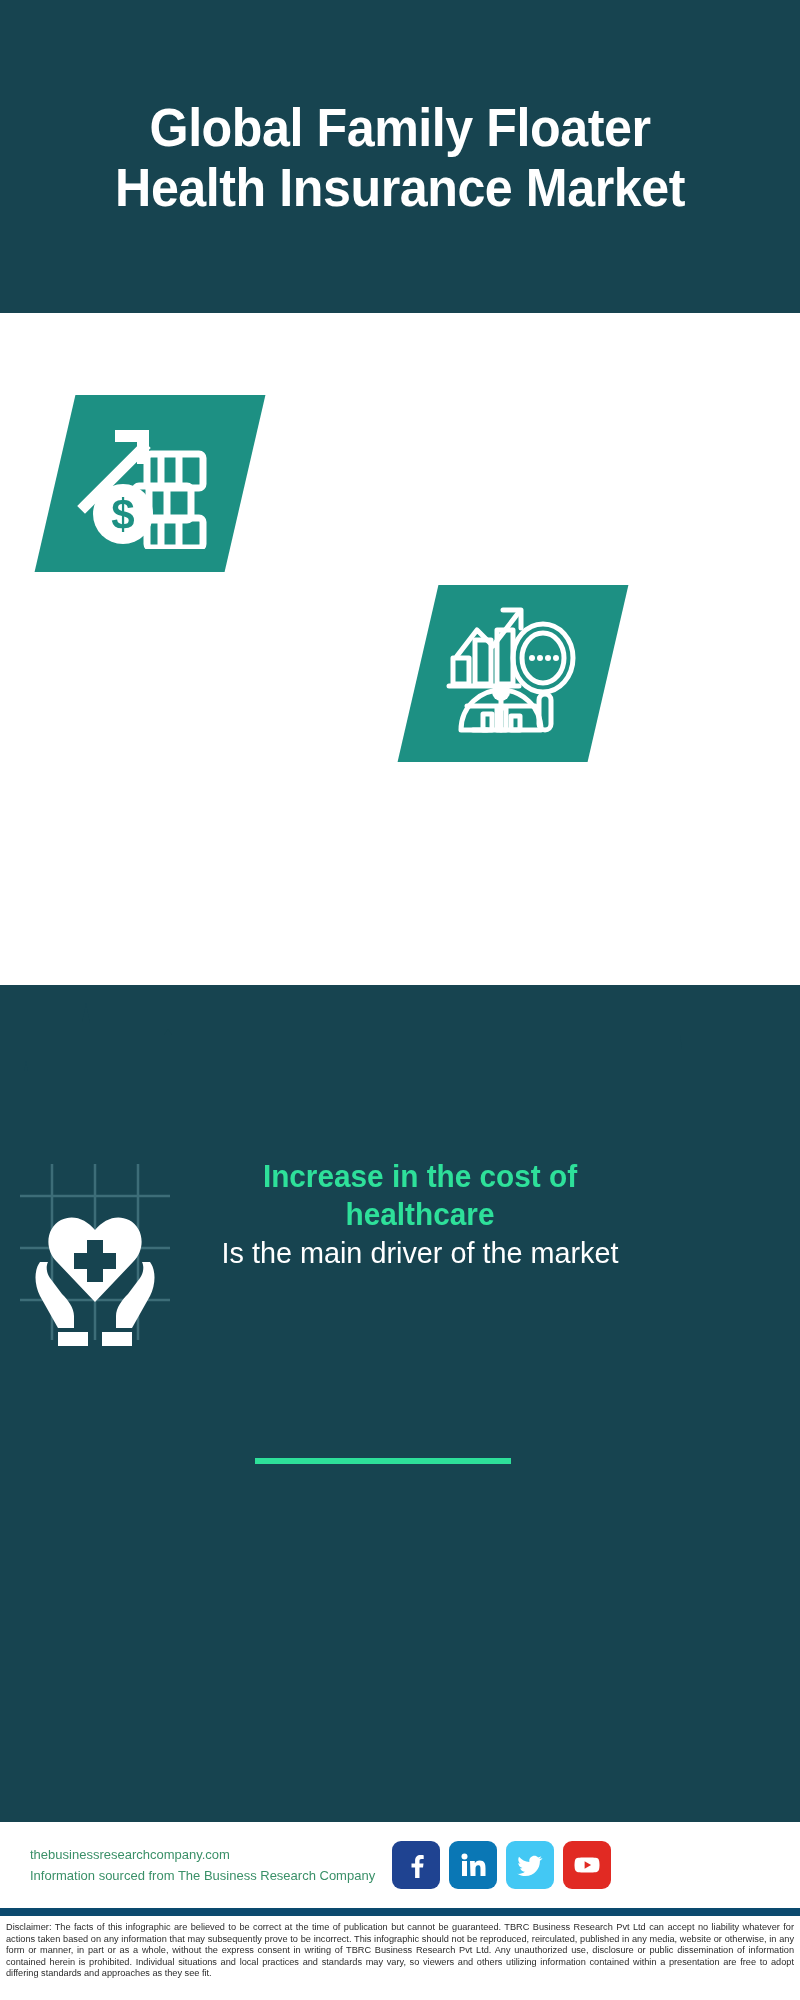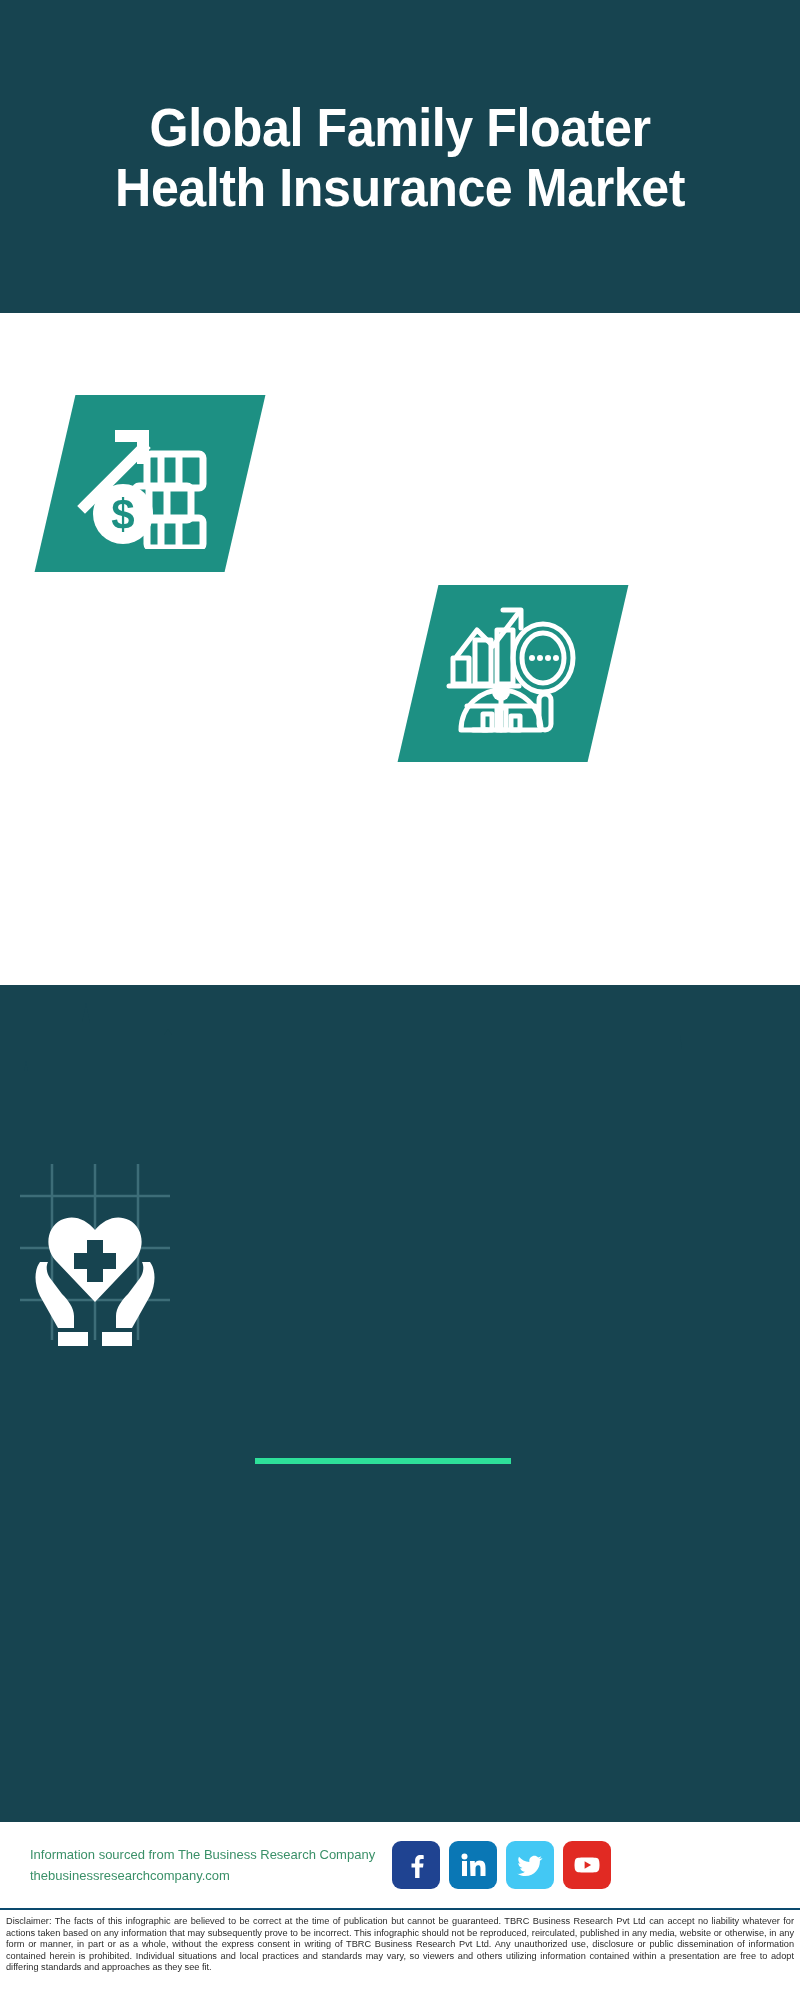--- a/index.html
+++ b/index.html
@@ -126,21 +126,21 @@
     display:flex; align-items:center; justify-content:center;
   }
   .soc svg { display:block; }
   .fb { background:#1f4391; }
   .li { background:#0a77b5; }
   .tw { background:#43c8f4; }
   .yt { background:#e12a23; }
 
   .disclaimer-wrap {
     position:absolute; left:0; top:1908px; width:800px; height:92px;
-    background:#ffffff; border-top:2px solid #0c4a6e;
+    background:#ffffff; border-top:8px solid #0c4a6e;
     padding:6px 6px 0 6px;
   }
   .disclaimer {
     font-family:"Liberation Sans", sans-serif;
     font-size:9.2px; line-height:11.6px; color:#2b2b2b;
     text-align:justify;
   }
 </style>
 </head>
 <body>
@@ -239,30 +239,34 @@
             <path fill="#ffffff" d="M95 152 L57 112 C44 99 46 78 61 70 C73 64 86 69 95 80 C104 69 117 64 129 70 C144 78 146 99 133 112 Z"></path>
             <rect x="87" y="90" width="16" height="42" fill="#174450"></rect>
             <rect x="74" y="103" width="42" height="16" fill="#174450"></rect>
             <path fill="#ffffff" d="M40 112 C34 120 34 134 40 146 L58 178 L74 178 L74 166 C74 158 68 150 62 144 L50 128 C46 122 46 116 48 112 Z"></path>
             <path fill="#ffffff" d="M150 112 C156 120 156 134 150 146 L132 178 L116 178 L116 166 C116 158 122 150 128 144 L140 128 C144 122 144 116 142 112 Z"></path>
             <rect x="58" y="182" width="30" height="14" fill="#ffffff"></rect>
             <rect x="102" y="182" width="30" height="14" fill="#ffffff"></rect>
           </svg>
         </span>
       </div>
+      <div class="driver-text">
+        <span class="hl-green">Increase in the cost of healthcare</span>
+        <span class="hl-white">Is the main driver of the market</span>
+      </div>
     </div>
 
   </div>
 
   <div class="mid-divider"></div>
 
   <div class="footer">
     <div class="footer-src">
+      <div>thebusinessresearchcompany.com</div>
       <div>Information sourced from The Business Research Company</div>
-      <div>thebusinessresearchcompany.com</div>
     </div>
     <div class="socials">
       <a class="soc fb">
         <svg width="26" height="26" viewBox="0 0 26 26">
             <path fill="#ffffff" d="M16.5 26V15.6h3.5l.5-4.1h-4V8.9c0-1.2.3-2 2-2h2.2V3.2C20.3 3.1 19 3 17.5 3c-3.2 0-5.4 2-5.4 5.5v3h-3.6v4.1h3.6V26z"></path>
           </svg>
       </a>
       <a class="soc li">
         <svg width="26" height="26" viewBox="0 0 26 26">
             <g fill="#ffffff">

